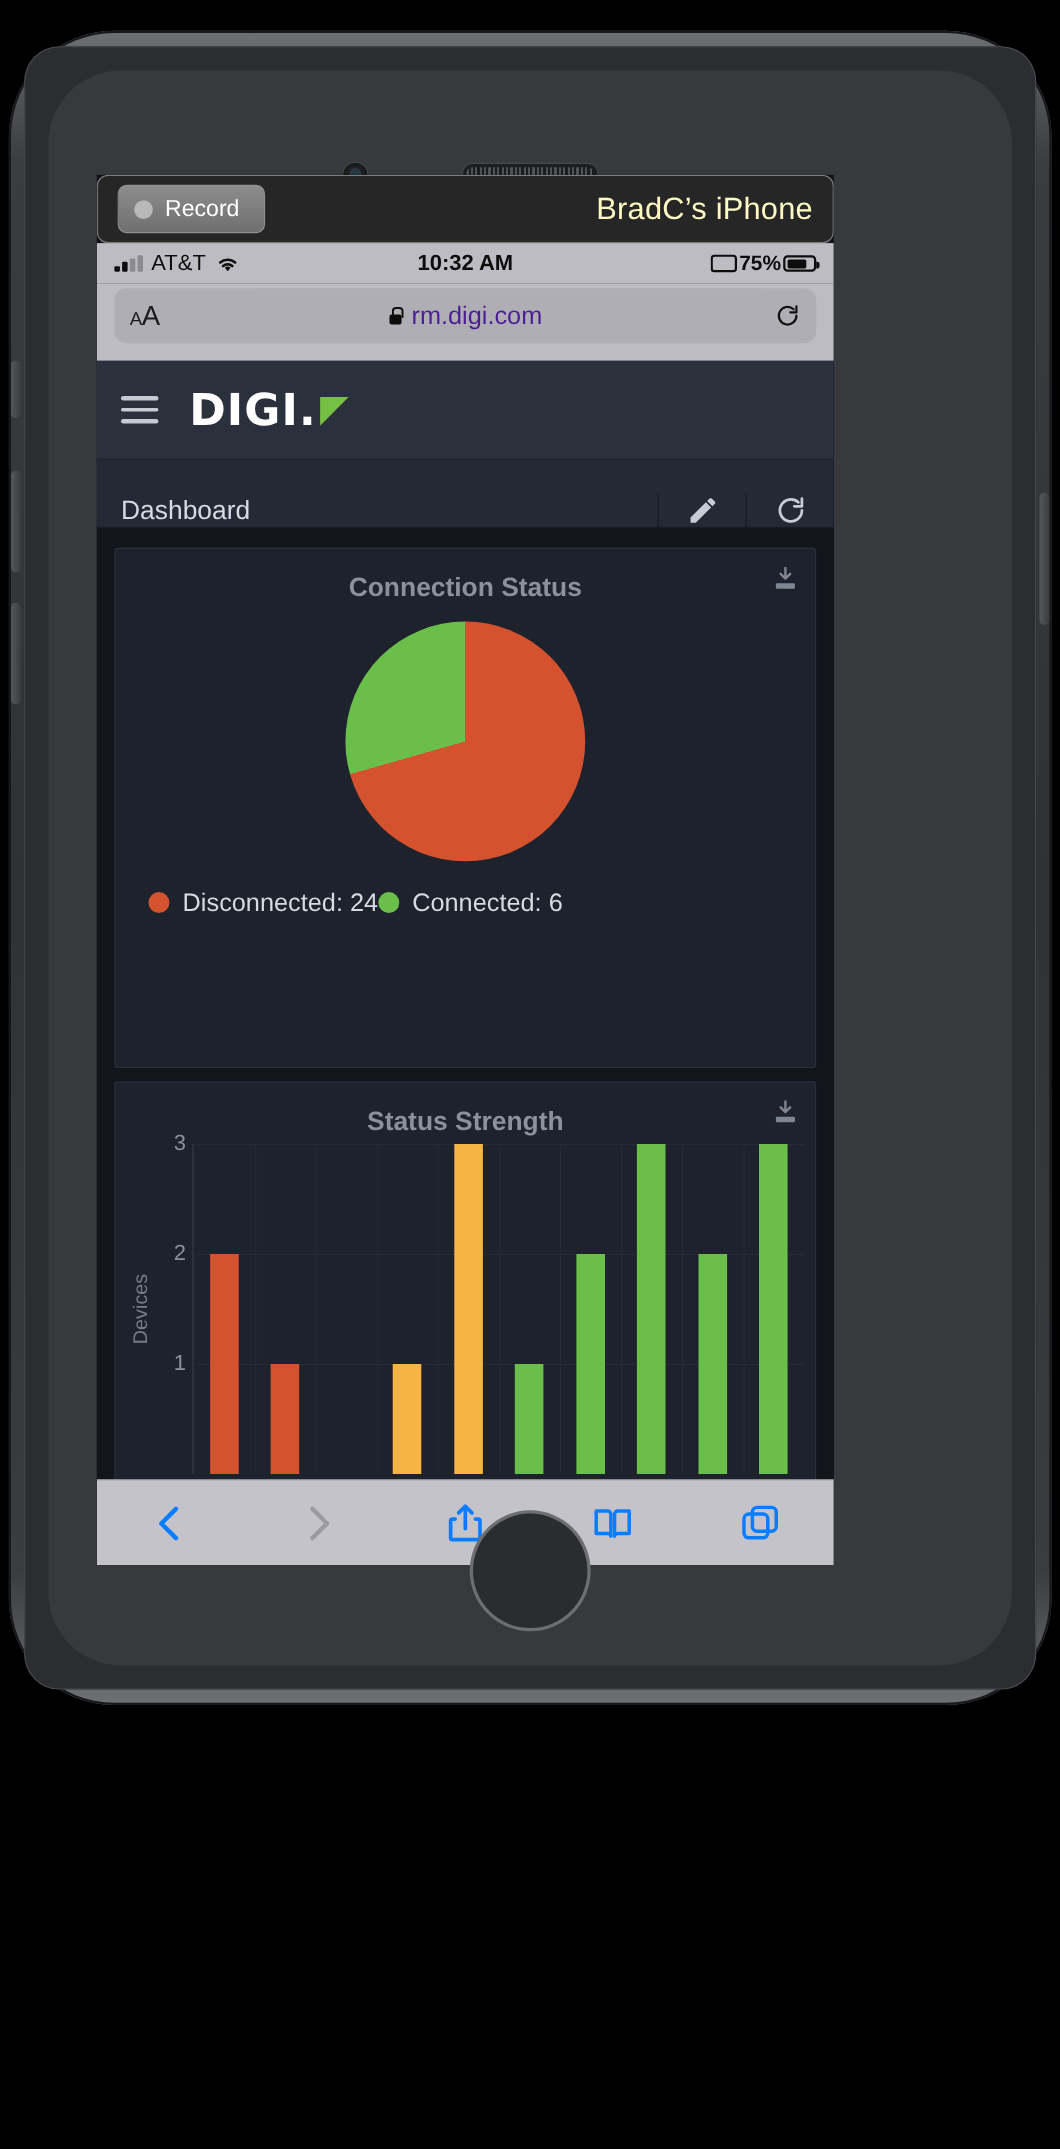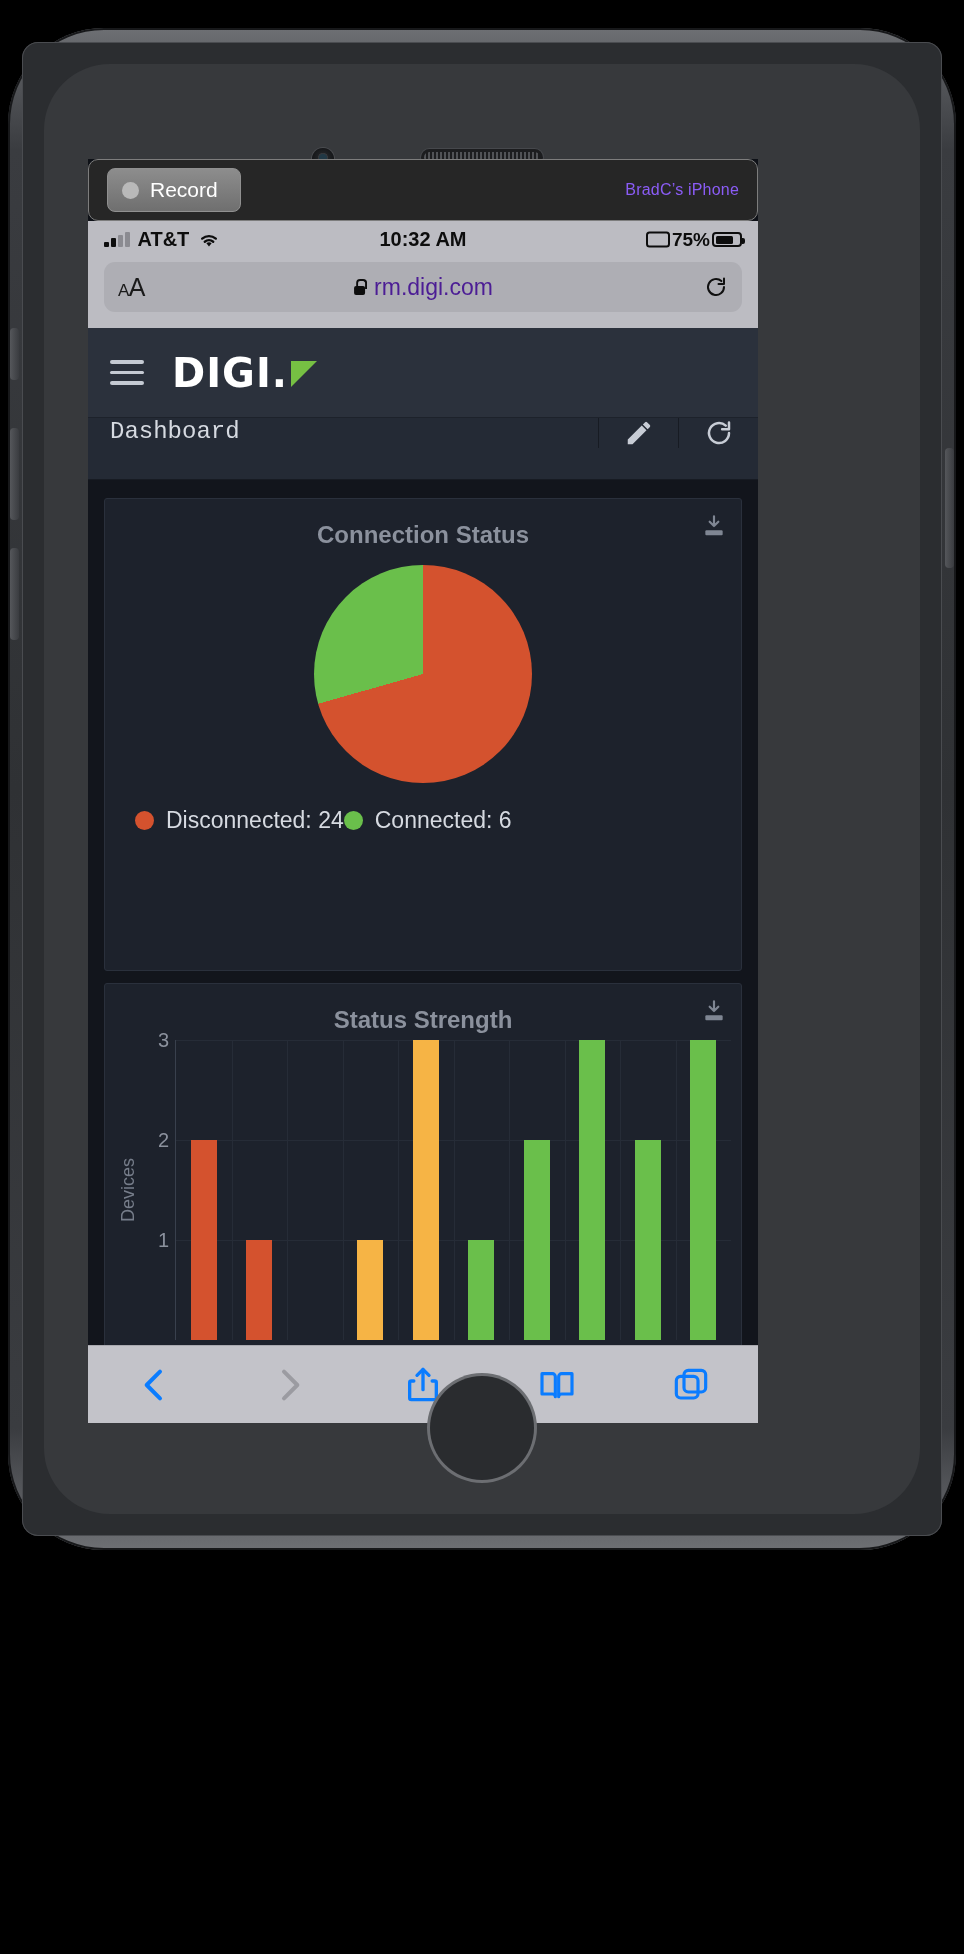--- a/index.html
+++ b/index.html
@@ -15,21 +15,21 @@
 
   .phone-outer {
     position: absolute; left: 8px; top: 28px;
     width: 948px; height: 1522px;
     border-radius: 96px;
     background: linear-gradient(180deg,#6e7074 0%, #56585c 3%, #3a3c40 8%, #2f3134 50%, #3a3c40 92%, #6e7074 100%);
     box-shadow: 0 0 0 2px #17181a inset;
   }
   .phone-bezel {
     position: absolute; left: 14px; top: 14px; right: 14px; bottom: 14px;
-    border-radius: 16px;
+    border-radius: 32px;
     background: #2b2d30;
     box-shadow: 0 0 0 1px #4a4c50 inset;
   }
   .phone-body {
     position: absolute; left: 22px; top: 22px; right: 22px; bottom: 22px;
     border-radius: 66px;
     background: #37393c;
   }
   
   .btn-side { position: absolute; background: linear-gradient(90deg,#55575b,#3a3c40); border-radius: 4px; }
@@ -88,36 +88,36 @@
   }
   .record-btn {
     display: flex; align-items: center; gap: 11px;
     background: linear-gradient(180deg,#8d8d8d,#6f6f6f);
     border: 1px solid #909090;
     border-radius: 8px;
     padding: 9px 22px 9px 14px;
     color: #fff; font-size: 21px;
   }
   .record-dot { width: 17px; height: 17px; border-radius: 50%; background: #b9b9b9; }
-  .device-name { color: #8b5cf6; font-size: 16px; letter-spacing: .2px; }
+  .device-name { color: #fef9c3; font-size: 28px; letter-spacing: .2px; }
 
   
   .ios-status {
     height: 37px; background: #bcbcc2; color: #0d0d0d;
     display: flex; align-items: center; padding: 0 16px;
     font-size: 20px; font-weight: 700; position: relative;
   }
   .sb-left { display: flex; align-items: center; gap: 8px; }
   .sig-bars { display: flex; align-items: flex-end; gap: 2.5px; height: 15px; }
   .sig-bars i { width: 4.5px; background: #0d0d0d; border-radius: 1px; display: block; }
   .sig-bars i:nth-child(1){height:5px}
   .sig-bars i:nth-child(2){height:9px}
   .sig-bars i:nth-child(3){height:12px;background:#8b8b91}
   .sig-bars i:nth-child(4){height:15px;background:#8b8b91}
-  .sb-carrier { font-size: 20px; font-weight: 700; }
+  .sb-carrier { font-size: 20px; font-weight: 400; }
   .sb-time { position:absolute; left: 50%; transform: translateX(-50%); font-size: 20px; font-weight: 600;}
   .sb-right { margin-left: auto; display: flex; align-items: center; gap: 2px; }
   .sb-batt-pct { font-size: 19px; font-weight: 600; }
   .batt {
     width: 30px; height: 15px; border: 2px solid #0d0d0d; border-radius: 4px;
     position: relative; padding: 1.5px;
   }
   .batt::after { content:""; position:absolute; right:-5px; top:4px; width:3px; height:6px; background:#0d0d0d; border-radius:0 2px 2px 0;}
   .batt i { display:block; height:100%; background:#0d0d0d; border-radius:1.5px; }
 
@@ -158,21 +158,21 @@
   .bulb-ico { width:22px;height:30px;position:relative;}
   .bulb-ico::before{content:"";position:absolute;left:2px;top:0;width:18px;height:18px;border:2.2px solid #c5cad3;border-radius:50%;}
   .bulb-ico::after{content:"";position:absolute;left:7px;top:17px;width:8px;height:11px;border:2.2px solid #c5cad3;border-top:none;border-radius:0 0 4px 4px;}
   .user-ico { width:26px;height:28px;position:relative;}
   .user-ico::before{content:"";position:absolute;left:7px;top:0;width:12px;height:12px;border:2.2px solid #c5cad3;border-radius:50%;}
   .user-ico::after{content:"";position:absolute;left:0;bottom:0;width:26px;height:14px;border:2.2px solid #c5cad3;border-bottom:none;border-radius:13px 13px 0 0;}
   .user-name { color:#e6e9ee; font-size:25px; }
   .caret { width:0;height:0;border-left:8px solid transparent;border-right:8px solid transparent;border-top:9px solid #e6e9ee;}
 
   
-  .dash-bar { height: 62px; display:flex; align-items:flex-start; background:#242a35; border-bottom:1px solid #171b23;font-family:Liberation Mono, monospace;}
+  .dash-bar { height: 62px; display:flex; align-items:flex-end; background:#242a35; border-bottom:1px solid #171b23;}
   .dash-title { flex:1; display:flex; align-items:center; padding-left:22px; color:#d6dae1; font-size:24px;}
   .dash-action { width:80px; display:flex; align-items:center; justify-content:center; border-left:1px solid #171b23; color:#c7ccd5;}
 
   
   .content { background:#12151c; padding: 18px 6px 16px; height: calc(100% - 90px - 62px - 37px - 70px - 62px - 78px); overflow:hidden;}
   .card {
     background:#1d222c; border:1px solid #2a303c; border-radius:3px;
     margin: 0 10px 12px; position:relative; padding: 22px 10px 10px;
   }
   .card-title { text-align:center; color:#8b919d; font-size:24px; font-weight:700; margin-bottom:4px;}

